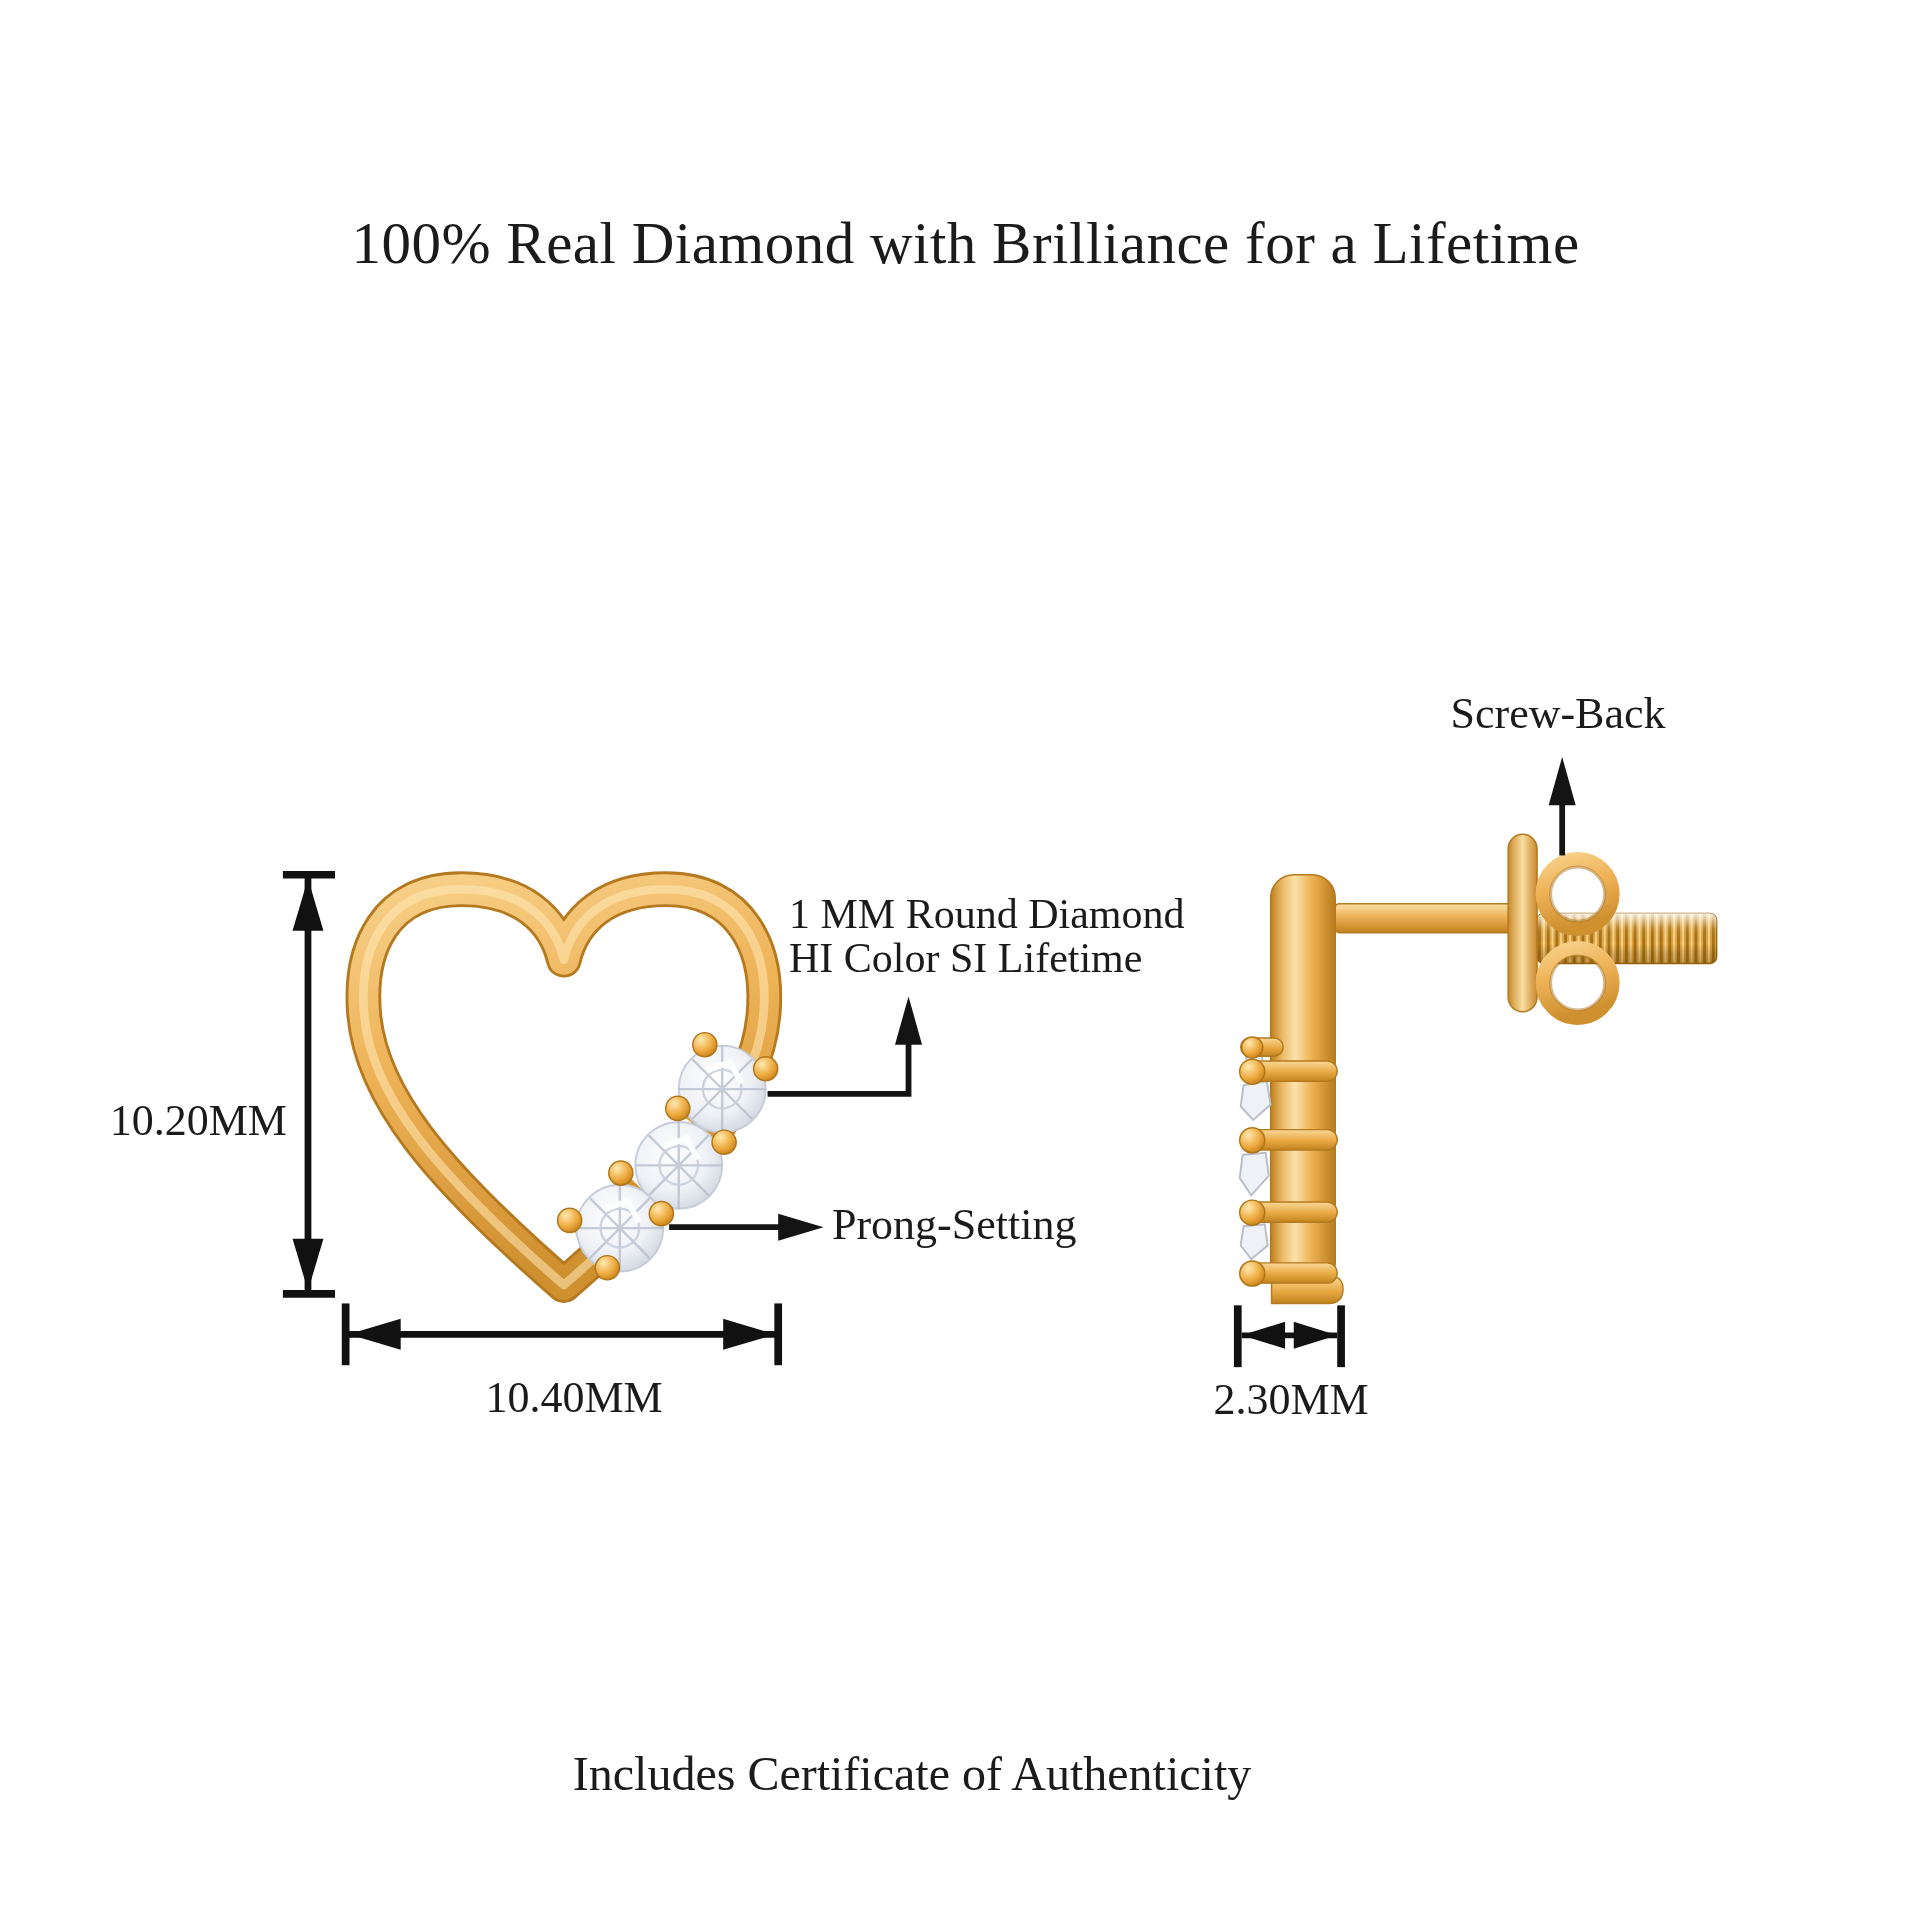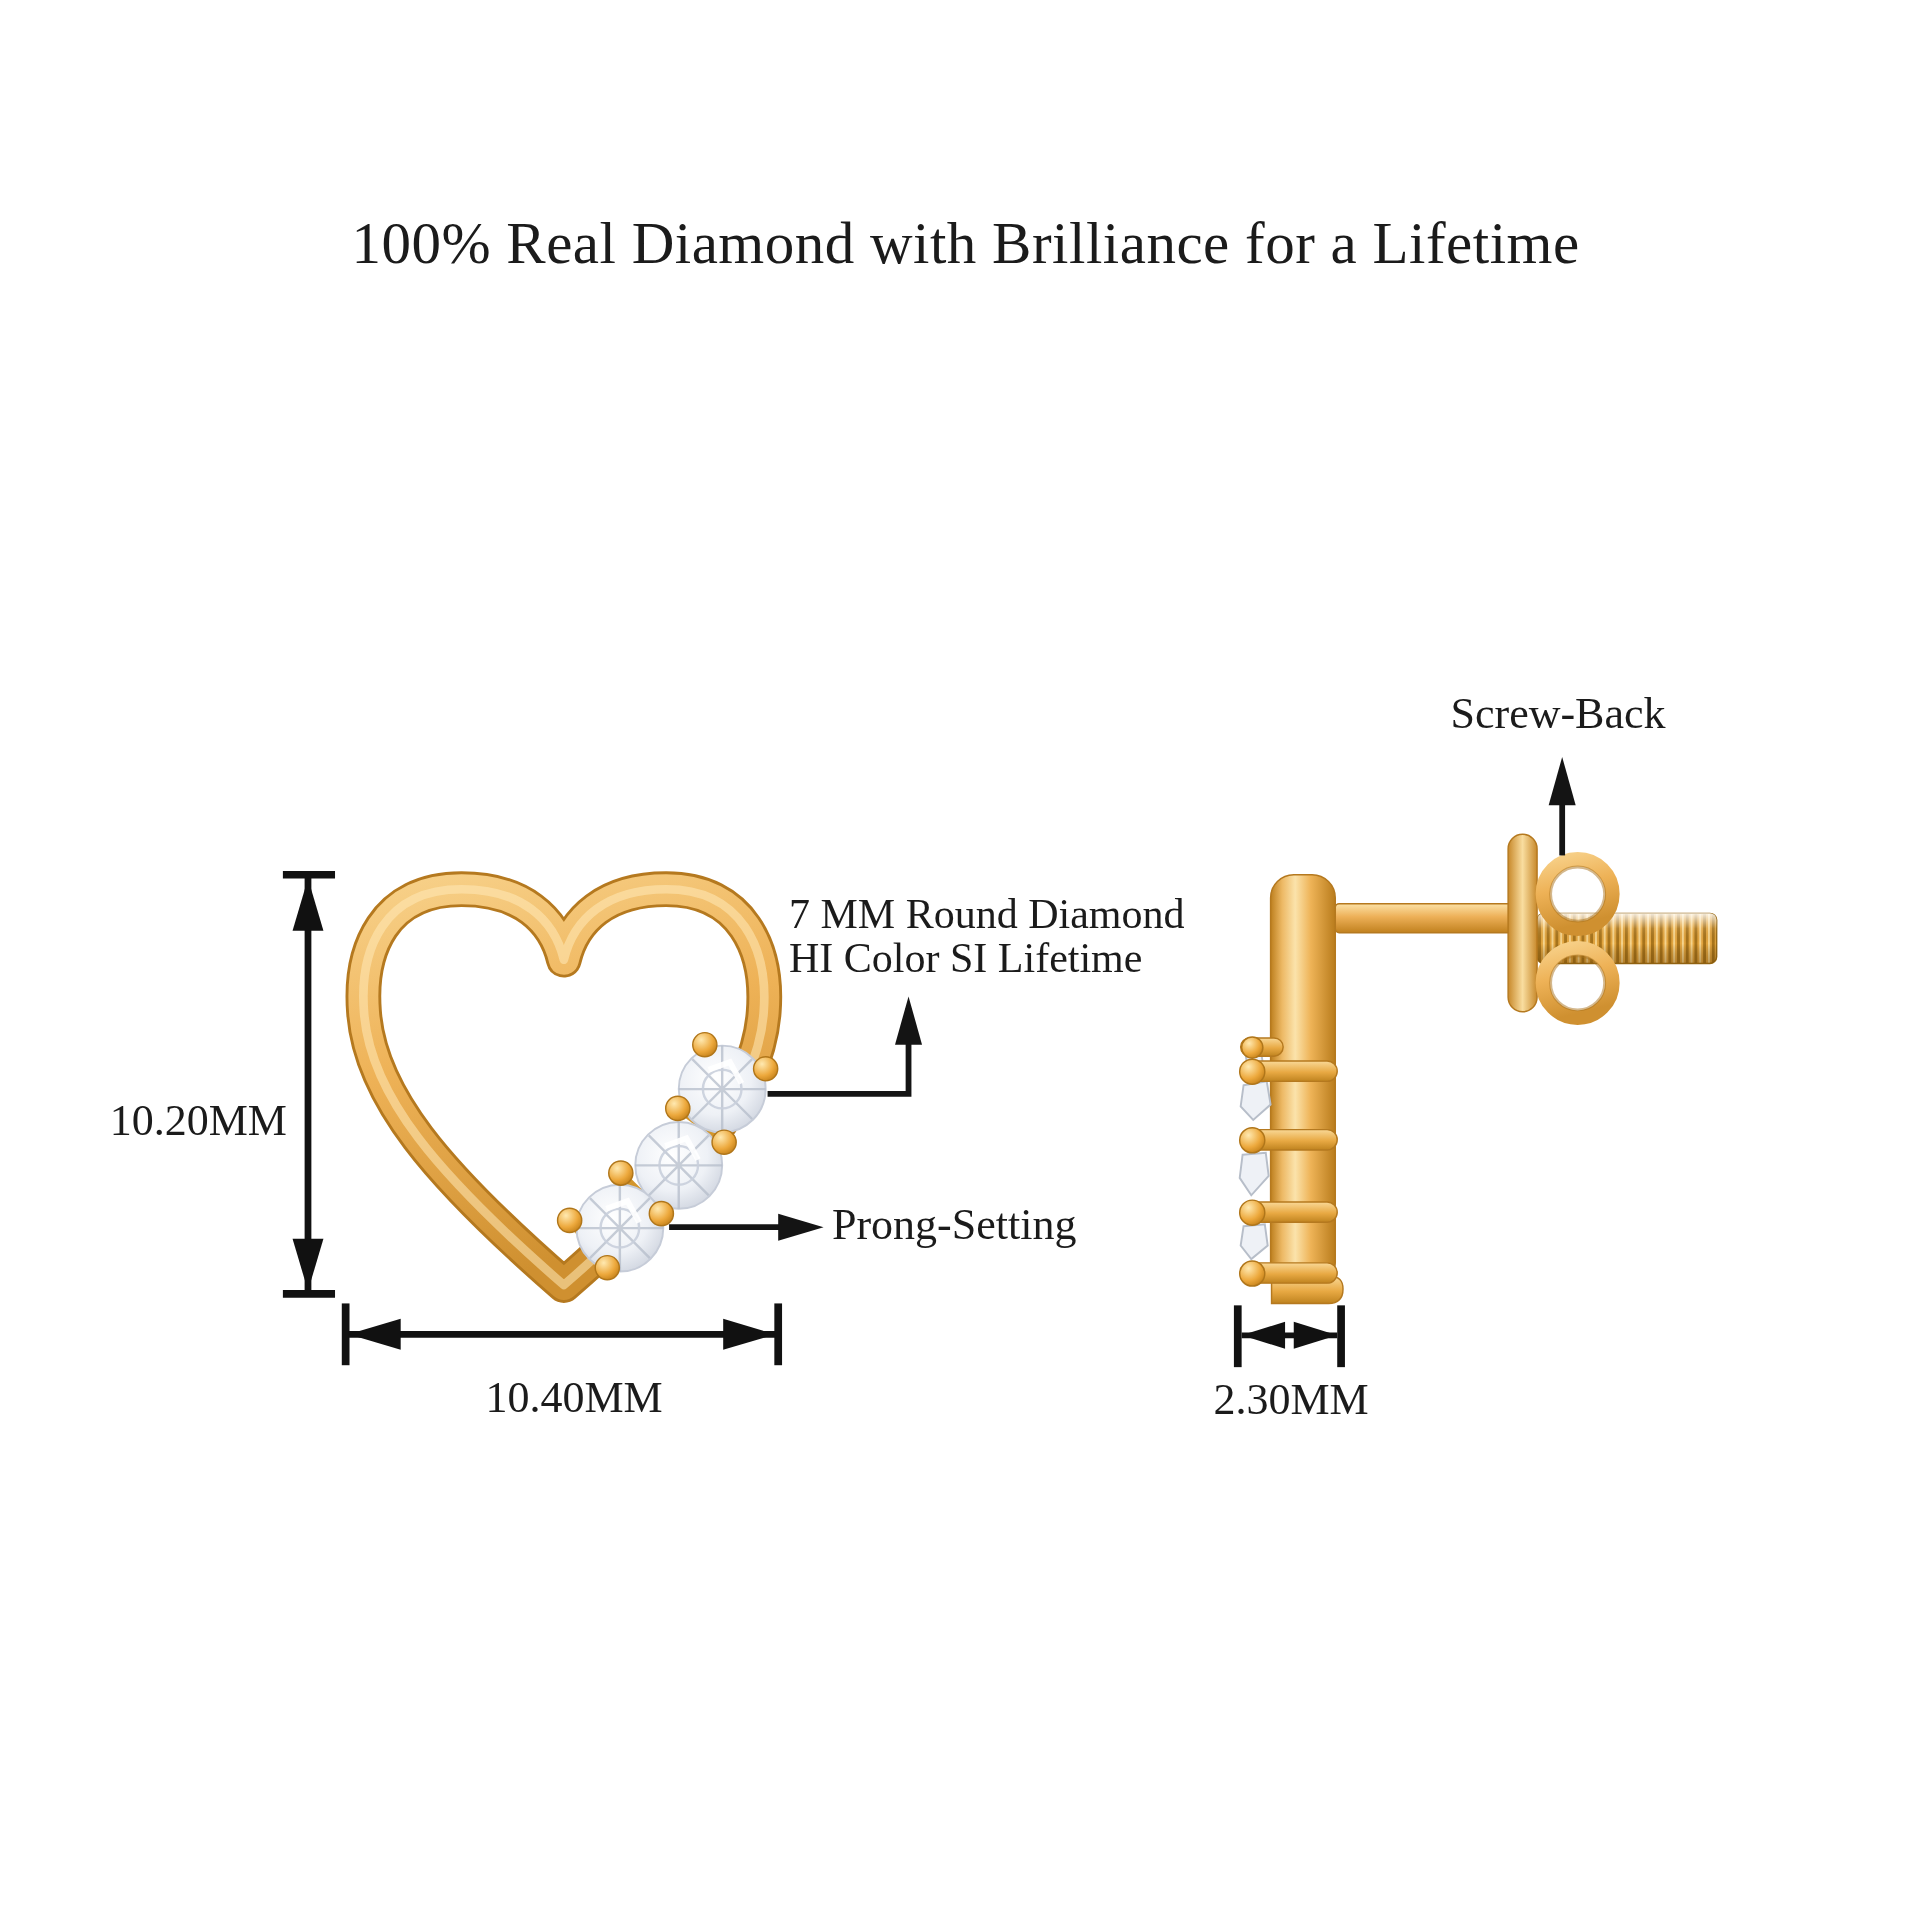--- a/index.html
+++ b/index.html
@@ -219,25 +219,26 @@
   </svg>
 
 
   <div class="label subtitle">100% Real Diamond with Brilliance for a Lifetime</div>
 
   <div class="label dim height-label">10.20MM</div>
 
   <div class="label dim width-label">10.40MM</div>
 
   <div class="label diamond-spec">
-    <div>7 MM Round Diamond</div>
+    <div>1 MM Round Diamond</div>
     <div>HI Color SI Lifetime</div>
   </div>
 
   <div class="label prong-label">Prong-Setting</div>
 
   <div class="label screwback-label">Screw-Back</div>
 
   <div class="label dim thickness-label">2.30MM</div>
 
+  <div class="label footer-note">Includes Certificate of Authenticity</div>
 
 </div>
 
 
 </body></html>

